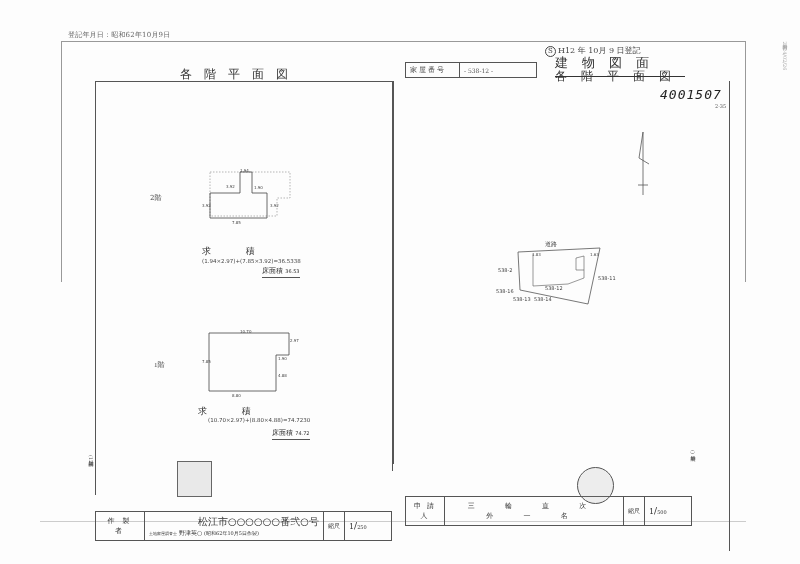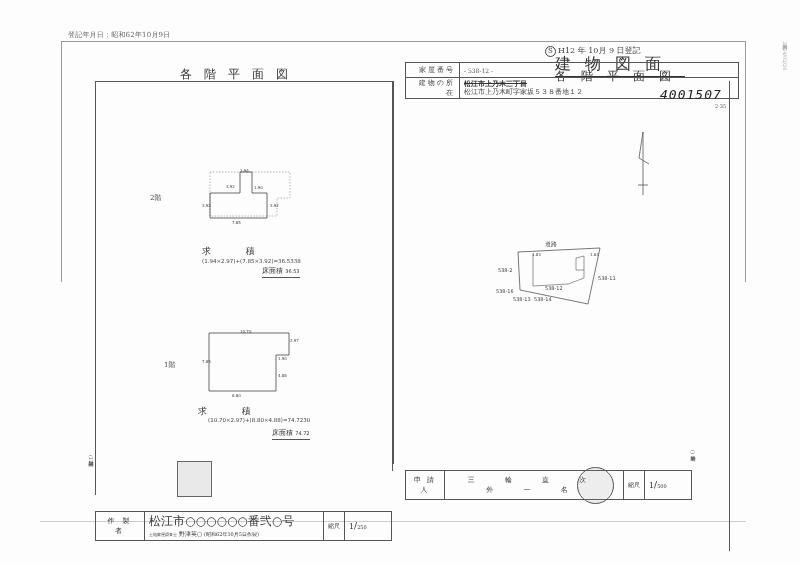--- a/index.html
+++ b/index.html
@@ -10,25 +10,25 @@
   }
   .abs { position:absolute; }
   .line { position:absolute; background:#555; }
   .reg-date { left:60px; top:30px; font-size:7px; color:#666; letter-spacing:0.2px;margin-left:8px; }
   .outer { left:61px; top:41px; width:683px; height:240px; border:1px solid #999; border-bottom:none; }
   .outer-bottom { left:40px; top:521px; width:706px; height:1px; background:#ccc; }
   .left-page { left:95px; top:81px; width:297px; height:382px; border:1px solid #555; border-bottom:none; }
   .title-left { left:180px; top:66px; font-size:12px; letter-spacing:12px; color:#333; }
   .stamp-title { left:545px; top:45px; font-size:8px; color:#444; }
   .circle-s { display:inline-block; width:9px; height:9px; border:1px solid #444; border-radius:50%; font-size:7px; line-height:9px; text-align:center; margin-right:2px; }
-  .title-right1 { left:555px; top:54px; font-size:16px; letter-spacing:14px; color:#333; }
+  .title-right1 { left:555px; top:54px; font-size:13px; letter-spacing:14px; color:#333; }
   .title-right2 { left:555px; top:68px; font-size:12px; letter-spacing:14px; color:#333; text-decoration:line-through; }
   .info-table { position:absolute; left:405px; top:62px; border-collapse:collapse; font-size:7px; }
   .info-table td { border:1px solid #555; padding:0 4px; height:14px; }
-  .info-table .lbl { width:45px; text-align:right; letter-spacing:2px; color:#444; }
+  .info-table .lbl { width:45px; text-align:left; letter-spacing:2px; color:#444; }
   .house-no { font-size:6px; color:#555; }
   .addr-strike { font-size:7px; font-weight:bold; text-decoration:line-through; color:#333; display:block; line-height:8px; }
   .addr { font-size:7px; color:#444; line-height:8px; }
   .doc-no { left:660px; top:87px; font-size:13px; letter-spacing:1px; color:#222; font-family:"DejaVu Sans Mono", monospace;font-style:italic; }
   .page-sub { left:715px; top:103px; font-size:5px; color:#555; }
   .right-border { left:729px; top:81px; width:1px; height:470px; background:#555; }
   .floor-label { font-size:7px; color:#444; }
   .dim { font-size:4px; color:#444; font-family:"DejaVu Sans", sans-serif; }
   .calc-head { font-size:9px; color:#333; letter-spacing:16px; }
   .calc { font-size:5.5px; color:#444; font-family:"DejaVu Sans", sans-serif; }
@@ -63,21 +63,21 @@
 <div class="abs dim" style="left:232px;top:220px;">7.85</div>
 <div class="abs dim" style="left:202px;top:203px;">3.92</div>
 <div class="abs dim" style="left:270px;top:203px;">3.92</div>
 <div class="abs calc-head" style="left:202px;top:245px;">求 積</div>
 <div class="abs calc" style="left:202px;top:258px;">(1.94×2.97)+(7.85×3.92)=36.5338</div>
 <div class="abs floor-area" style="left:262px;top:266px;">
   <span>床面積</span>
   <span class="v">36.53</span>
 </div>
 
-<div class="abs floor-label" style="left:164px;top:360px;">1階</div>
+<div class="abs floor-label" style="left:154px;top:360px;font-family:Liberation Serif, serif;">1階</div>
 <svg class="abs" style="left:200px;top:325px;" width="100" height="80">
   <polyline points="9,8 89,8 89,30 76,30 76,66 9,66 9,8" fill="none" stroke="#444" stroke-width="0.8"></polyline>
 </svg>
 <div class="abs dim" style="left:240px;top:329px;">10.70</div>
 <div class="abs dim" style="left:290px;top:338px;">2.97</div>
 <div class="abs dim" style="left:278px;top:356px;">1.90</div>
 <div class="abs dim" style="left:278px;top:373px;">4.88</div>
 <div class="abs dim" style="left:202px;top:359px;">7.85</div>
 <div class="abs dim" style="left:232px;top:393px;">8.80</div>
 <div class="abs calc-head" style="left:198px;top:405px;">求 積</div>
@@ -87,21 +87,21 @@
   <span class="v">74.72</span>
 </div>
 
 <div class="abs side-note" style="left:88px;top:455px;">(日調補12)</div>
 
 <table class="foot-table" style="left:95px;top:475px;margin-top:36px;">
   <tbody>
       <tr>
     <td style="width:40px;text-align:center;letter-spacing:3px;">作 製 者</td>
     <td style="width:170px;">
-      <div style="text-align:left;font-size:12px;">松江市○○○○○○番弐○号</div>
+      <div style="text-align:right;font-size:10px;">松江市○○○○○○番弐○号</div>
       <div style="font-size:6px;">
         <span style="font-size:4px;">土地家屋調査士</span>
         <span>野津英○</span>
         <span style="font-size:5px;">(昭和62年10月5日作製)</span>
       </div>
     </td>
     <td style="width:12px;font-size:6px;">縮尺</td>
     <td style="width:38px;">
       <span style="font-size:8px;">1</span><span style="font-size:9px;">/</span><span style="font-size:5px;">250</span>
     </td>
@@ -115,27 +115,20 @@
   <span class="circle-s">S</span><span>H12 年 10月 9 日登記</span>
 </div>
 <div class="abs title-right1">建物図面</div>
 <div class="abs title-right2">各階平面図</div>
 
 <table class="info-table">
   <tbody>
       <tr>
     <td class="lbl">家屋番号</td>
     <td style="width:68px;" class="house-no">- 538-12 -</td>
-  </tr>
-  <tr>
-    <td class="lbl">建物の所在</td>
-    <td style="width:270px;">
-      <span class="addr-strike">松江市上乃木三丁目</span>
-      <span class="addr">松江市上乃木町字家坂５３８番地１２</span>
-    </td>
   </tr>
 </tbody>
   </table>
 <div class="abs doc-no">4001507</div>
 <div class="abs page-sub">2-35</div>
 <div class="abs right-border"></div>
 
 <svg class="abs" style="left:625px;top:130px;" width="30" height="70">
   <polyline points="18,2 14,28 24,34" fill="none" stroke="#555" stroke-width="0.8"></polyline>
   <line x1="18" y1="2" x2="18" y2="65" stroke="#555" stroke-width="0.8"></line>
@@ -152,21 +145,21 @@
 <div class="abs dim" style="left:590px;top:252px;">1.63</div>
 <div class="abs dim" style="left:498px;top:267px;font-size:5px;">538-2</div>
 <div class="abs dim" style="left:496px;top:288px;font-size:5px;">538-16</div>
 <div class="abs dim" style="left:513px;top:296px;font-size:5px;">538-13</div>
 <div class="abs dim" style="left:534px;top:296px;font-size:5px;">538-14</div>
 <div class="abs dim" style="left:545px;top:285px;font-size:5px;">538-12</div>
 <div class="abs dim" style="left:598px;top:275px;font-size:5px;">538-11</div>
 
 <div class="abs side-note" style="left:690px;top:450px;">(日乗納)</div>
 
-<table class="foot-table" style="left:405px;top:470px;">
+<table class="foot-table" style="left:405px;top:496px;">
   <tbody>
       <tr>
     <td style="width:30px;text-align:center;letter-spacing:2px;">申 請 人</td>
     <td style="width:170px;">
       <div style="letter-spacing:14px;text-align:center;">三 輪 直 次</div>
       <div style="letter-spacing:14px;text-align:center;">外 一 名</div>
     </td>
     <td style="width:12px;font-size:6px;">縮尺</td>
     <td style="width:38px;">
       <span style="font-size:8px;">1</span><span style="font-size:9px;">/</span><span style="font-size:5px;">500</span>

